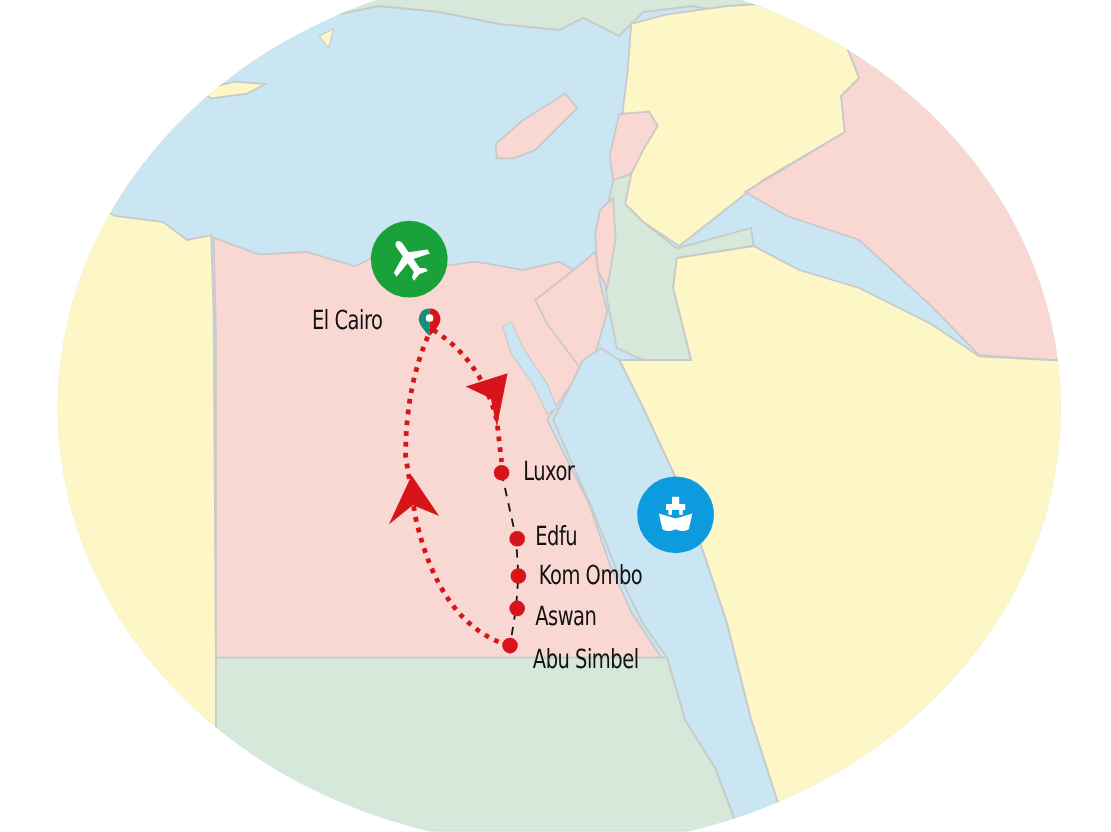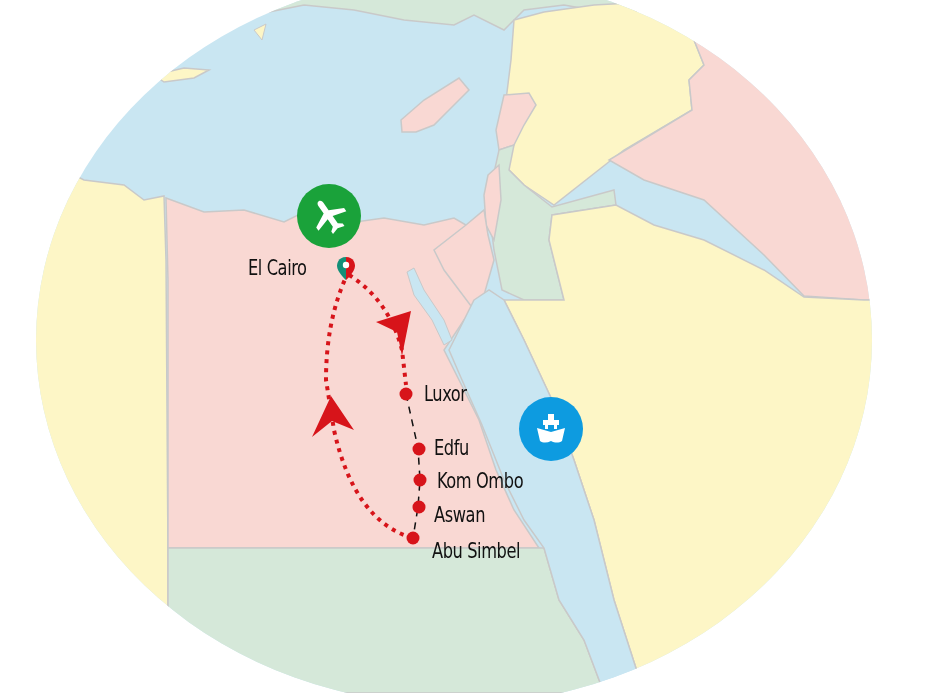--- a/index.html
+++ b/index.html
@@ -1,17 +1,17 @@
 <!DOCTYPE html>
 <html><head>
 <meta charset="utf-8">
 <style>
   html, body { margin: 0; padding: 0; background: #ffffff; }
   body { width: 926px; height: 693px; overflow: hidden; position: relative; font-family: "DejaVu Sans", sans-serif; }
-  .map-wrap { position: absolute; left: 4px; top: 0; width: 756px; height: 693px; }
+  .map-wrap { position: absolute; left: 16px; top: 0; width: 756px; height: 693px; }
   svg.map { position: absolute; left: 0; top: 0; }
   .label {
     position: absolute; color: #111; font-family: "DejaVu Sans Condensed", "DejaVu Sans", sans-serif;
     font-size: 22px; letter-spacing: -0.5px; white-space: nowrap; line-height: 1; transform: scaleX(0.82); transform-origin: left center;
   }
   .badge { position: absolute; border-radius: 50%; display: flex; align-items: center; justify-content: center; }
   .badge.plane { left: 293px; top: 184px; width: 64px; height: 64px; background: #1aa23a; }
   .badge.ship { left: 515px; top: 397px; width: 64px; height: 64px; background: #0d9be0; }
 </style>
 </head>

